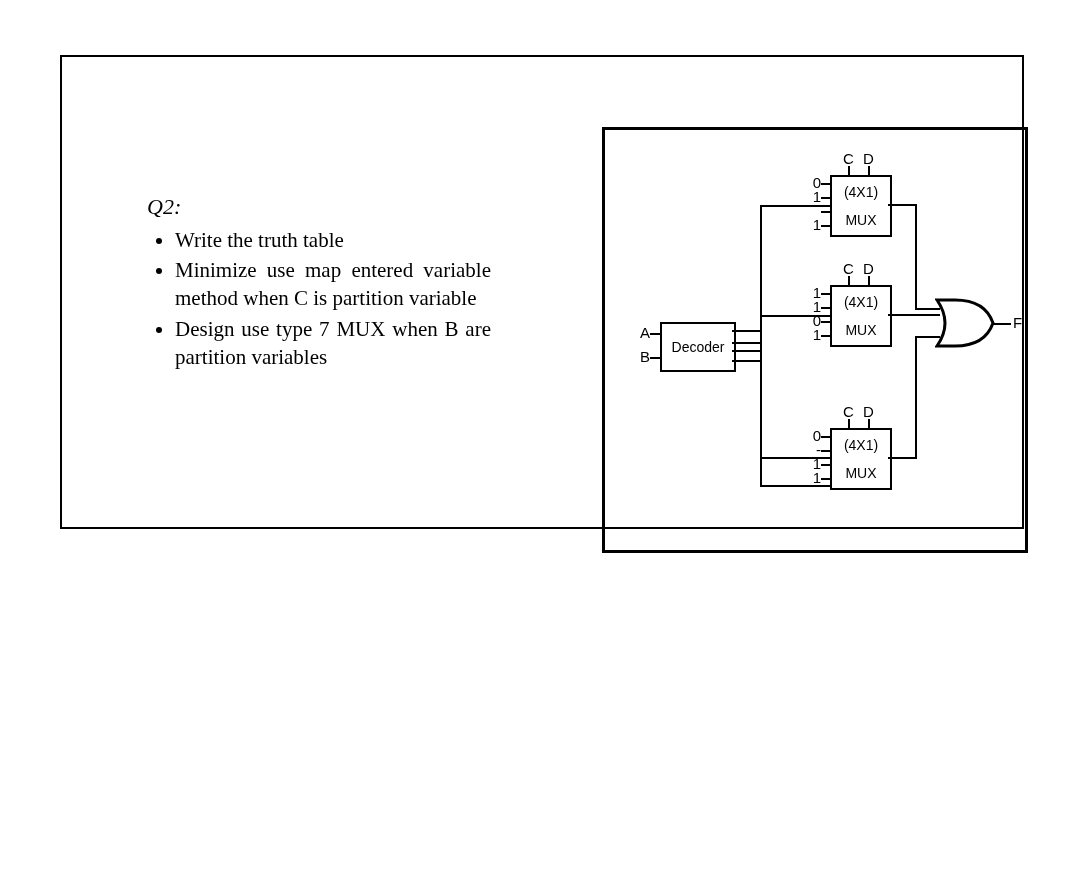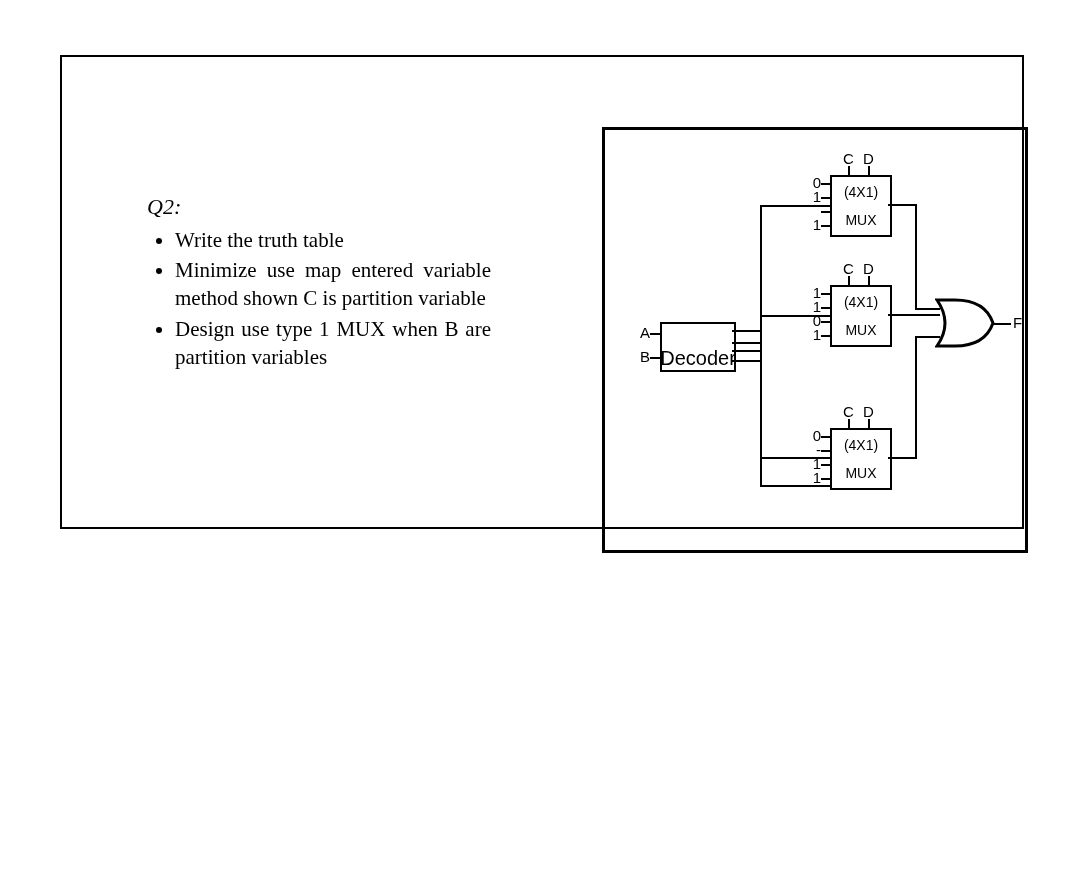--- a/index.html
+++ b/index.html
@@ -46,22 +46,21 @@
     border: 2px solid #000;
     background: #fff;
     font-family: Arial, sans-serif;
     display: flex;
     flex-direction: column;
     align-items: center;
     justify-content: center;
   }
   .decoder {
     left: 55px; top: 192px; width: 72px; height: 46px;
-    font-size: 20px;
-    justify-content: flex-end;
+    font-size: 14px;
   }
   .mux {
     width: 58px; height: 58px; font-size: 14px; gap: 8px;
   }
   .mux1 { left: 225px; top: 45px; }
   .mux2 { left: 225px; top: 155px; }
   .mux3 { left: 225px; top: 298px; }
   .mux-top { font-size: 14px; }
   .mux-bot { font-size: 14px; margin-top: 4px; }
 
@@ -98,22 +97,22 @@
 </style>
 </head>
 <body>
 
 <div class="canvas">
 
   <div class="question">
     <div class="q-head">Q2:</div>
     <ul>
       <li>Write the truth table</li>
-      <li>Minimize use map entered variable method shown C is partition variable</li>
-      <li>Design use type 1 MUX when B are partition variables</li>
+      <li>Minimize use map entered variable method when C is partition variable</li>
+      <li>Design use type 7 MUX when B are partition variables</li>
     </ul>
   </div>
 
   <div class="diagram">
 
     <div class="block decoder">
       <span>Decoder</span>
     </div>
     <span class="lbl" style="left:35px; top:194px;">A</span>
     <span class="lbl" style="left:35px; top:218px;">B</span>

